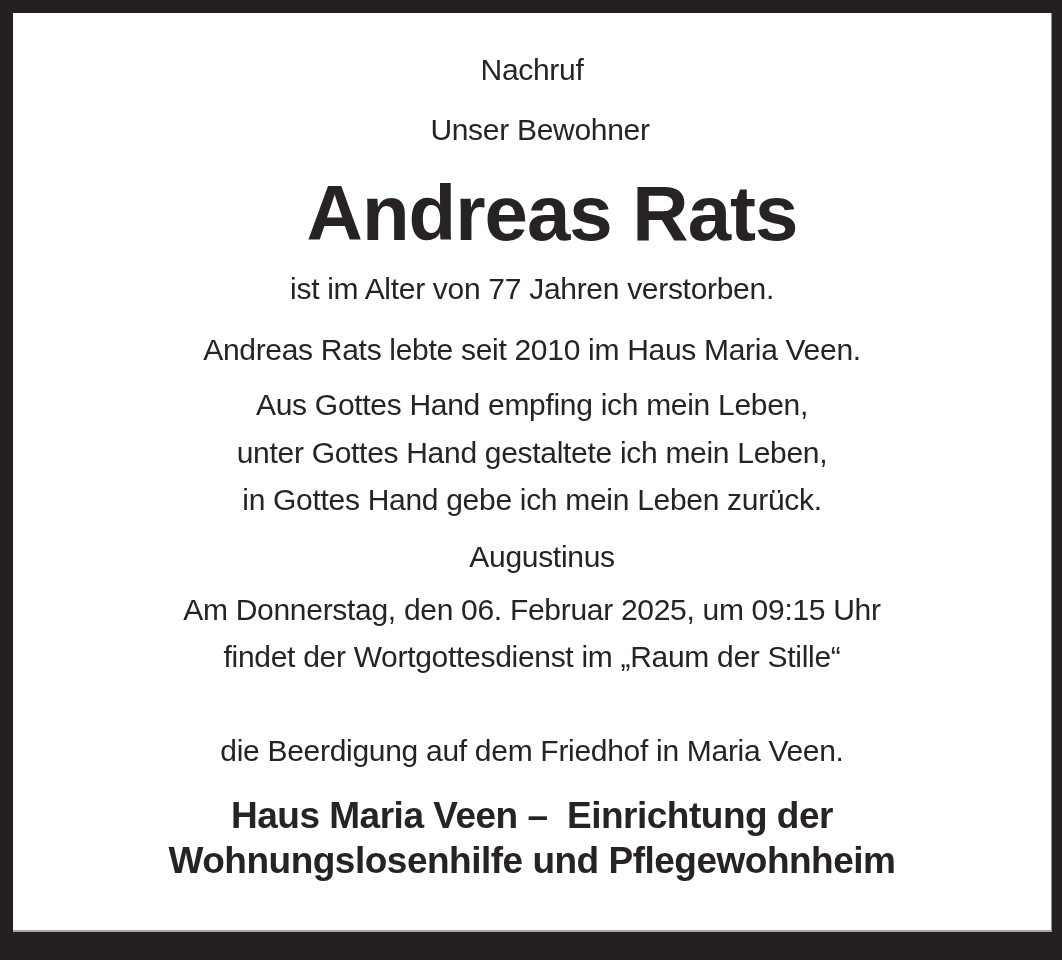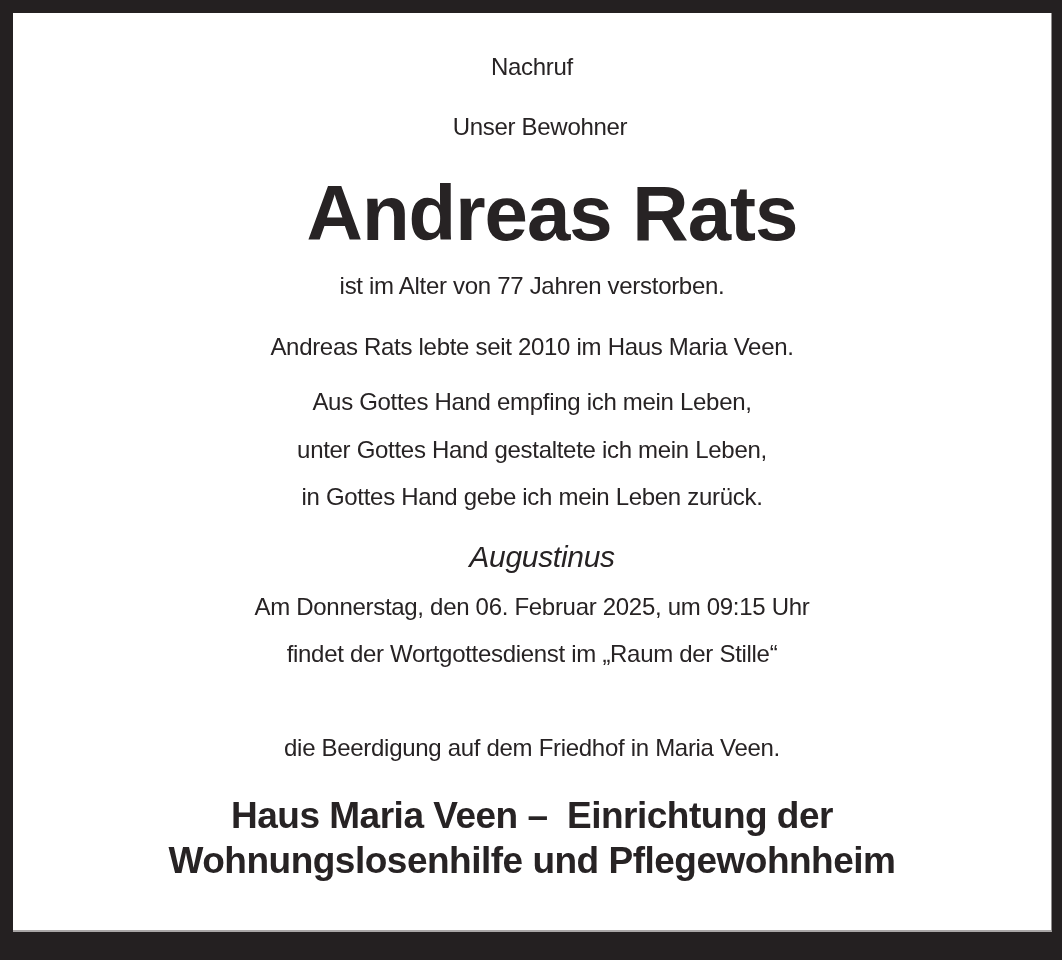--- a/index.html
+++ b/index.html
@@ -31,40 +31,39 @@
   .line {
     position: absolute;
     left: 0;
     right: 0;
     text-align: center;
     color: #272324;
     white-space: pre;
     line-height: 1.15;
     letter-spacing: -0.3px;
   }
-  .fs-body   { font-size: 24px; }
+  .fs-body   { font-size: 30px; }
   .kicker    { top: 40px; }
   .intro     { top: 100px; padding-left: 16px; }
   .name      {
     top: 158px;
     font-size: 78px;
     font-weight: 700;
     letter-spacing: -1px;
     line-height: 1.1;
     padding-left: 40px;
   }
   .age       { top: 259px; }
   .residence { top: 320px; }
   .poem-1    { top: 375px; }
   .poem-2    { top: 423px; }
   .poem-3    { top: 470px; }
   .poem-author {
     top: 527px;
     font-size: 30px;
-    font-style: italic;
     padding-left: 20px;
   }
   .service-1 { top: 580px; }
   .service-2 { top: 627px; }
   .service-3 { top: 674px; }
   .service-4 { top: 721px; }
   .sig-1, .sig-2 {
     font-size: 37px;
     font-weight: 700;
     letter-spacing: -0.5px;

